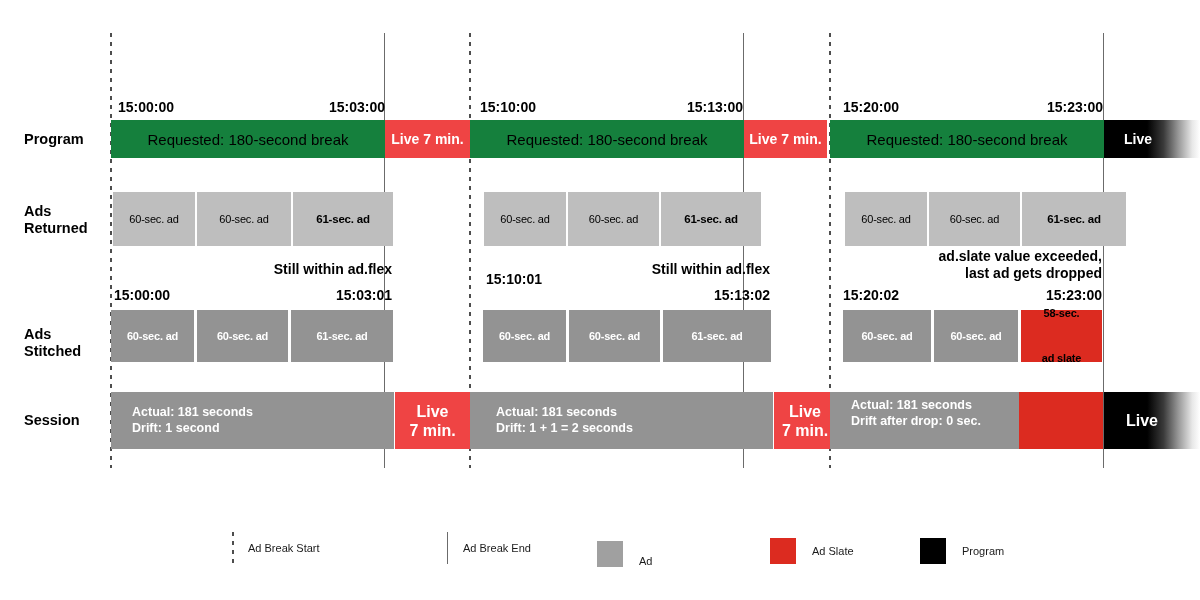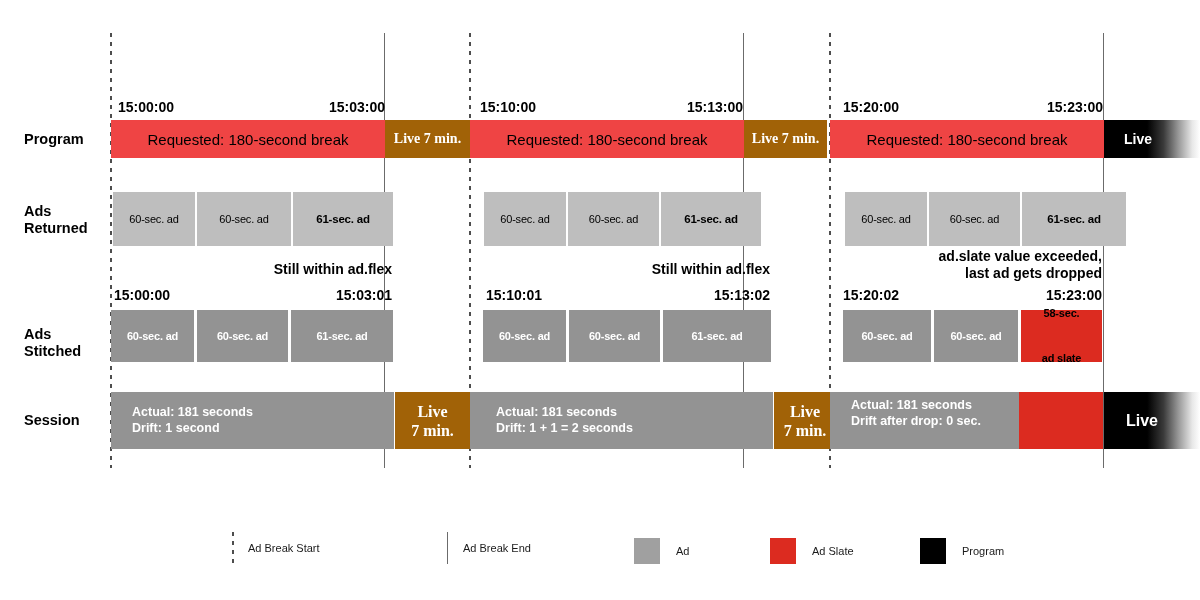--- a/index.html
+++ b/index.html
@@ -35,23 +35,23 @@
   
   .block {
     position:absolute;
     display:flex;
     align-items:center;
     justify-content:center;
     font-size:13.5px;
     overflow:hidden;
     white-space:nowrap;
   }
-  .gray-light { background:#ef4444; color:#000; }
+  .gray-light { background:#15803d; color:#000; }
   .gray-dark  { background:#939393; color:#fff; }
-  .black-blk  { background:#a16207; color:#ffffff; font-weight:bold;font-family:Liberation Serif, serif; }
+  .black-blk  { background:#ef4444; color:#ffffff; font-weight:bold; }
   .red-blk    { background:#dc2b20; color:#000000; }
   .fade-blk {
     background:linear-gradient(to right,#000000 0%, #000000 45%, #3a3a3a 62%, #9b9b9b 78%, #e8e8e8 92%, #ffffff 100%);
     color:#ffffff; font-weight:bold;
   }
 
   
   .adcell {
     position:absolute;
     display:flex; align-items:center; justify-content:center;
@@ -179,21 +179,21 @@
 
   <div class="block gray-light prog-text" style="left:470px; top:120px; width:274px; height:38px;">Requested: 180-second break</div>
   <div class="block black-blk live-text" style="left:744px; top:120px; width:83px; height:38px;">Live 7 min.</div>
 
   <div class="adcell returned" style="left:484px; top:192px; width:82px; height:54px;">60-sec. ad</div>
   <div class="adcell returned" style="left:568px; top:192px; width:91px; height:54px;">60-sec. ad</div>
   <div class="adcell returned bold" style="left:661px; top:192px; width:100px; height:54px;">61-sec. ad</div>
 
   <div class="note" style="left:520px; top:261px; width:250px;">Still within ad.flex</div>
 
-  <div class="ts" style="left:486px; top:287px;">15:10:01</div>
+  <div class="ts" style="left:486px; top:271px;">15:10:01</div>
   <div class="ts right" style="left:590px; top:287px; width:180px;">15:13:02</div>
 
   <div class="adcell stitched" style="left:483px; top:310px; width:83px; height:52px;">60-sec. ad</div>
   <div class="adcell stitched" style="left:569px; top:310px; width:91px; height:52px;">60-sec. ad</div>
   <div class="adcell stitched" style="left:663px; top:310px; width:108px; height:52px;">61-sec. ad</div>
 
   <div class="block gray-dark" style="left:470px; top:392px; width:303px; height:57px;"></div>
   <div class="sess-text" style="left:496px; top:404px;">
     <div>Actual: 181 seconds</div>
     <div>Drift: 1 + 1 = 2 seconds</div>
@@ -241,21 +241,21 @@
     <div class="leg-item" style="left:232px; top:12px;">
       <span class="leg-dotted"></span>
       <span class="leg-label">Ad Break Start</span>
     </div>
 
     <div class="leg-item" style="left:447px; top:12px;align-items:center;">
       <span class="leg-solid"></span>
       <span class="leg-label">Ad Break End</span>
     </div>
 
-    <div class="leg-item" style="left:634px; top:15px;">
+    <div class="leg-item" style="left:597px; top:15px;align-items:flex-end;">
       <span class="leg-swatch sw-gray"></span>
       <span class="leg-label">Ad</span>
     </div>
 
     <div class="leg-item" style="left:770px; top:15px;">
       <span class="leg-swatch sw-red"></span>
       <span class="leg-label">Ad Slate</span>
     </div>
 
     <div class="leg-item" style="left:920px; top:15px;">

